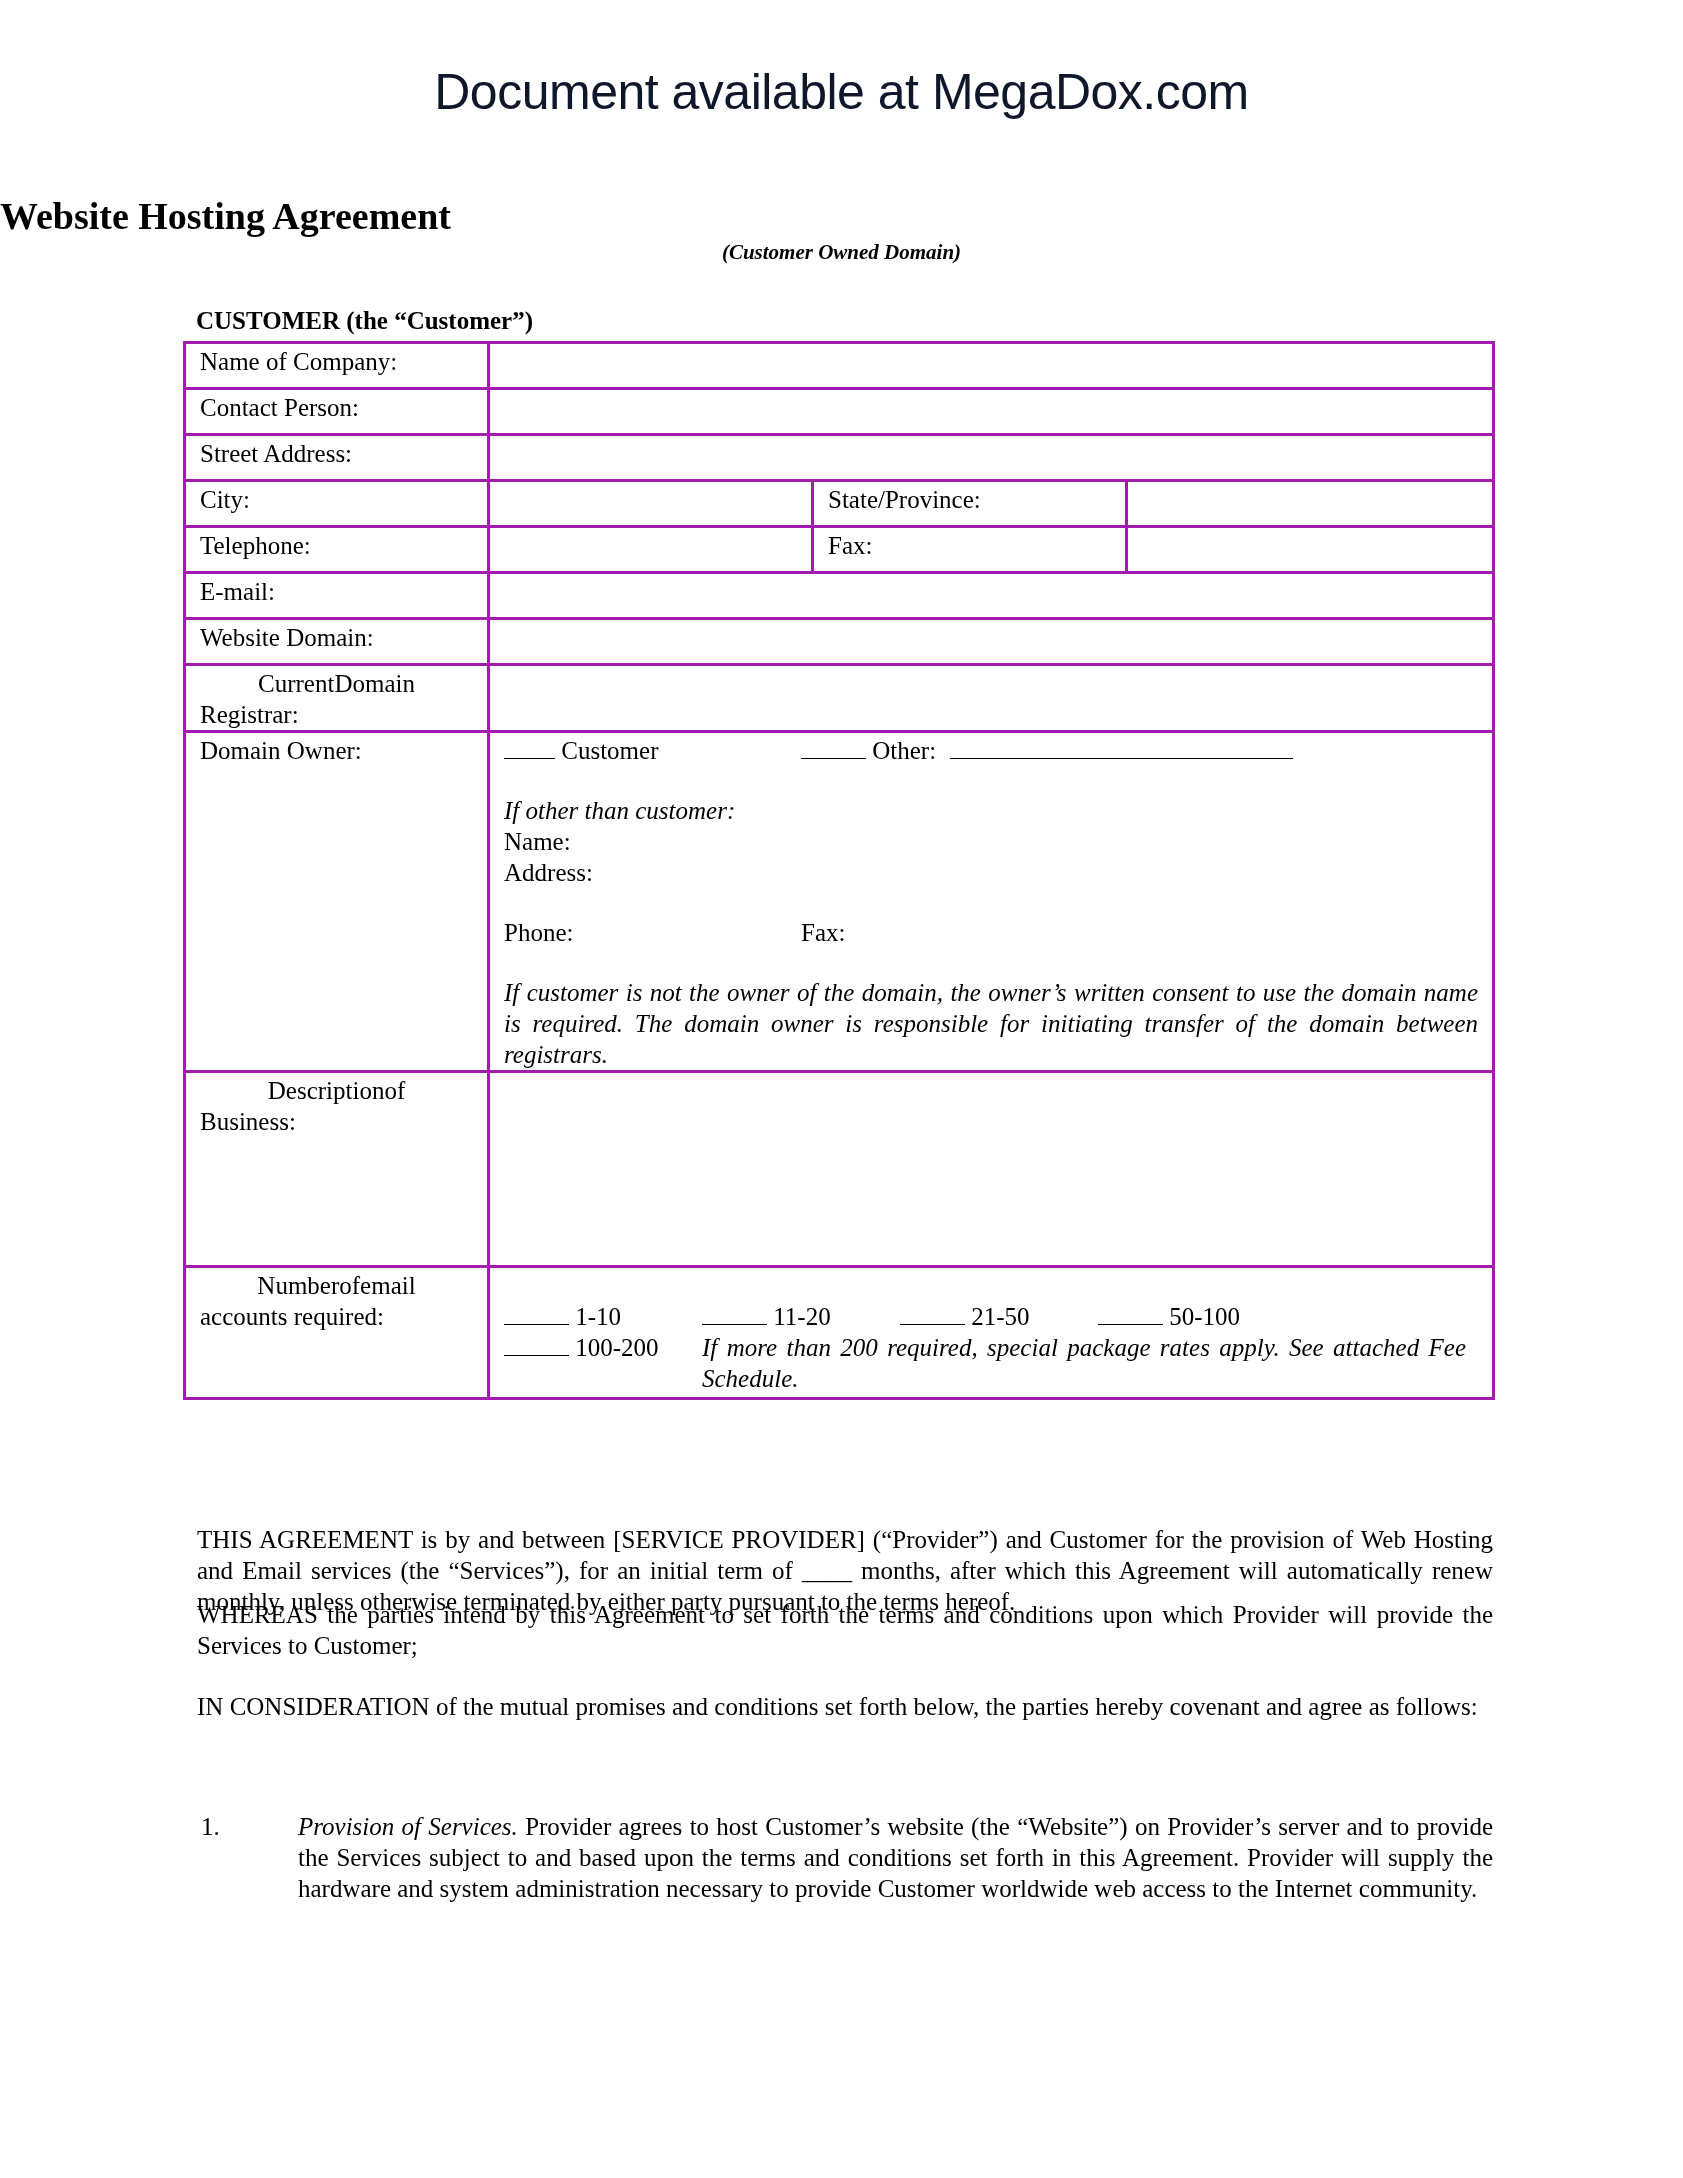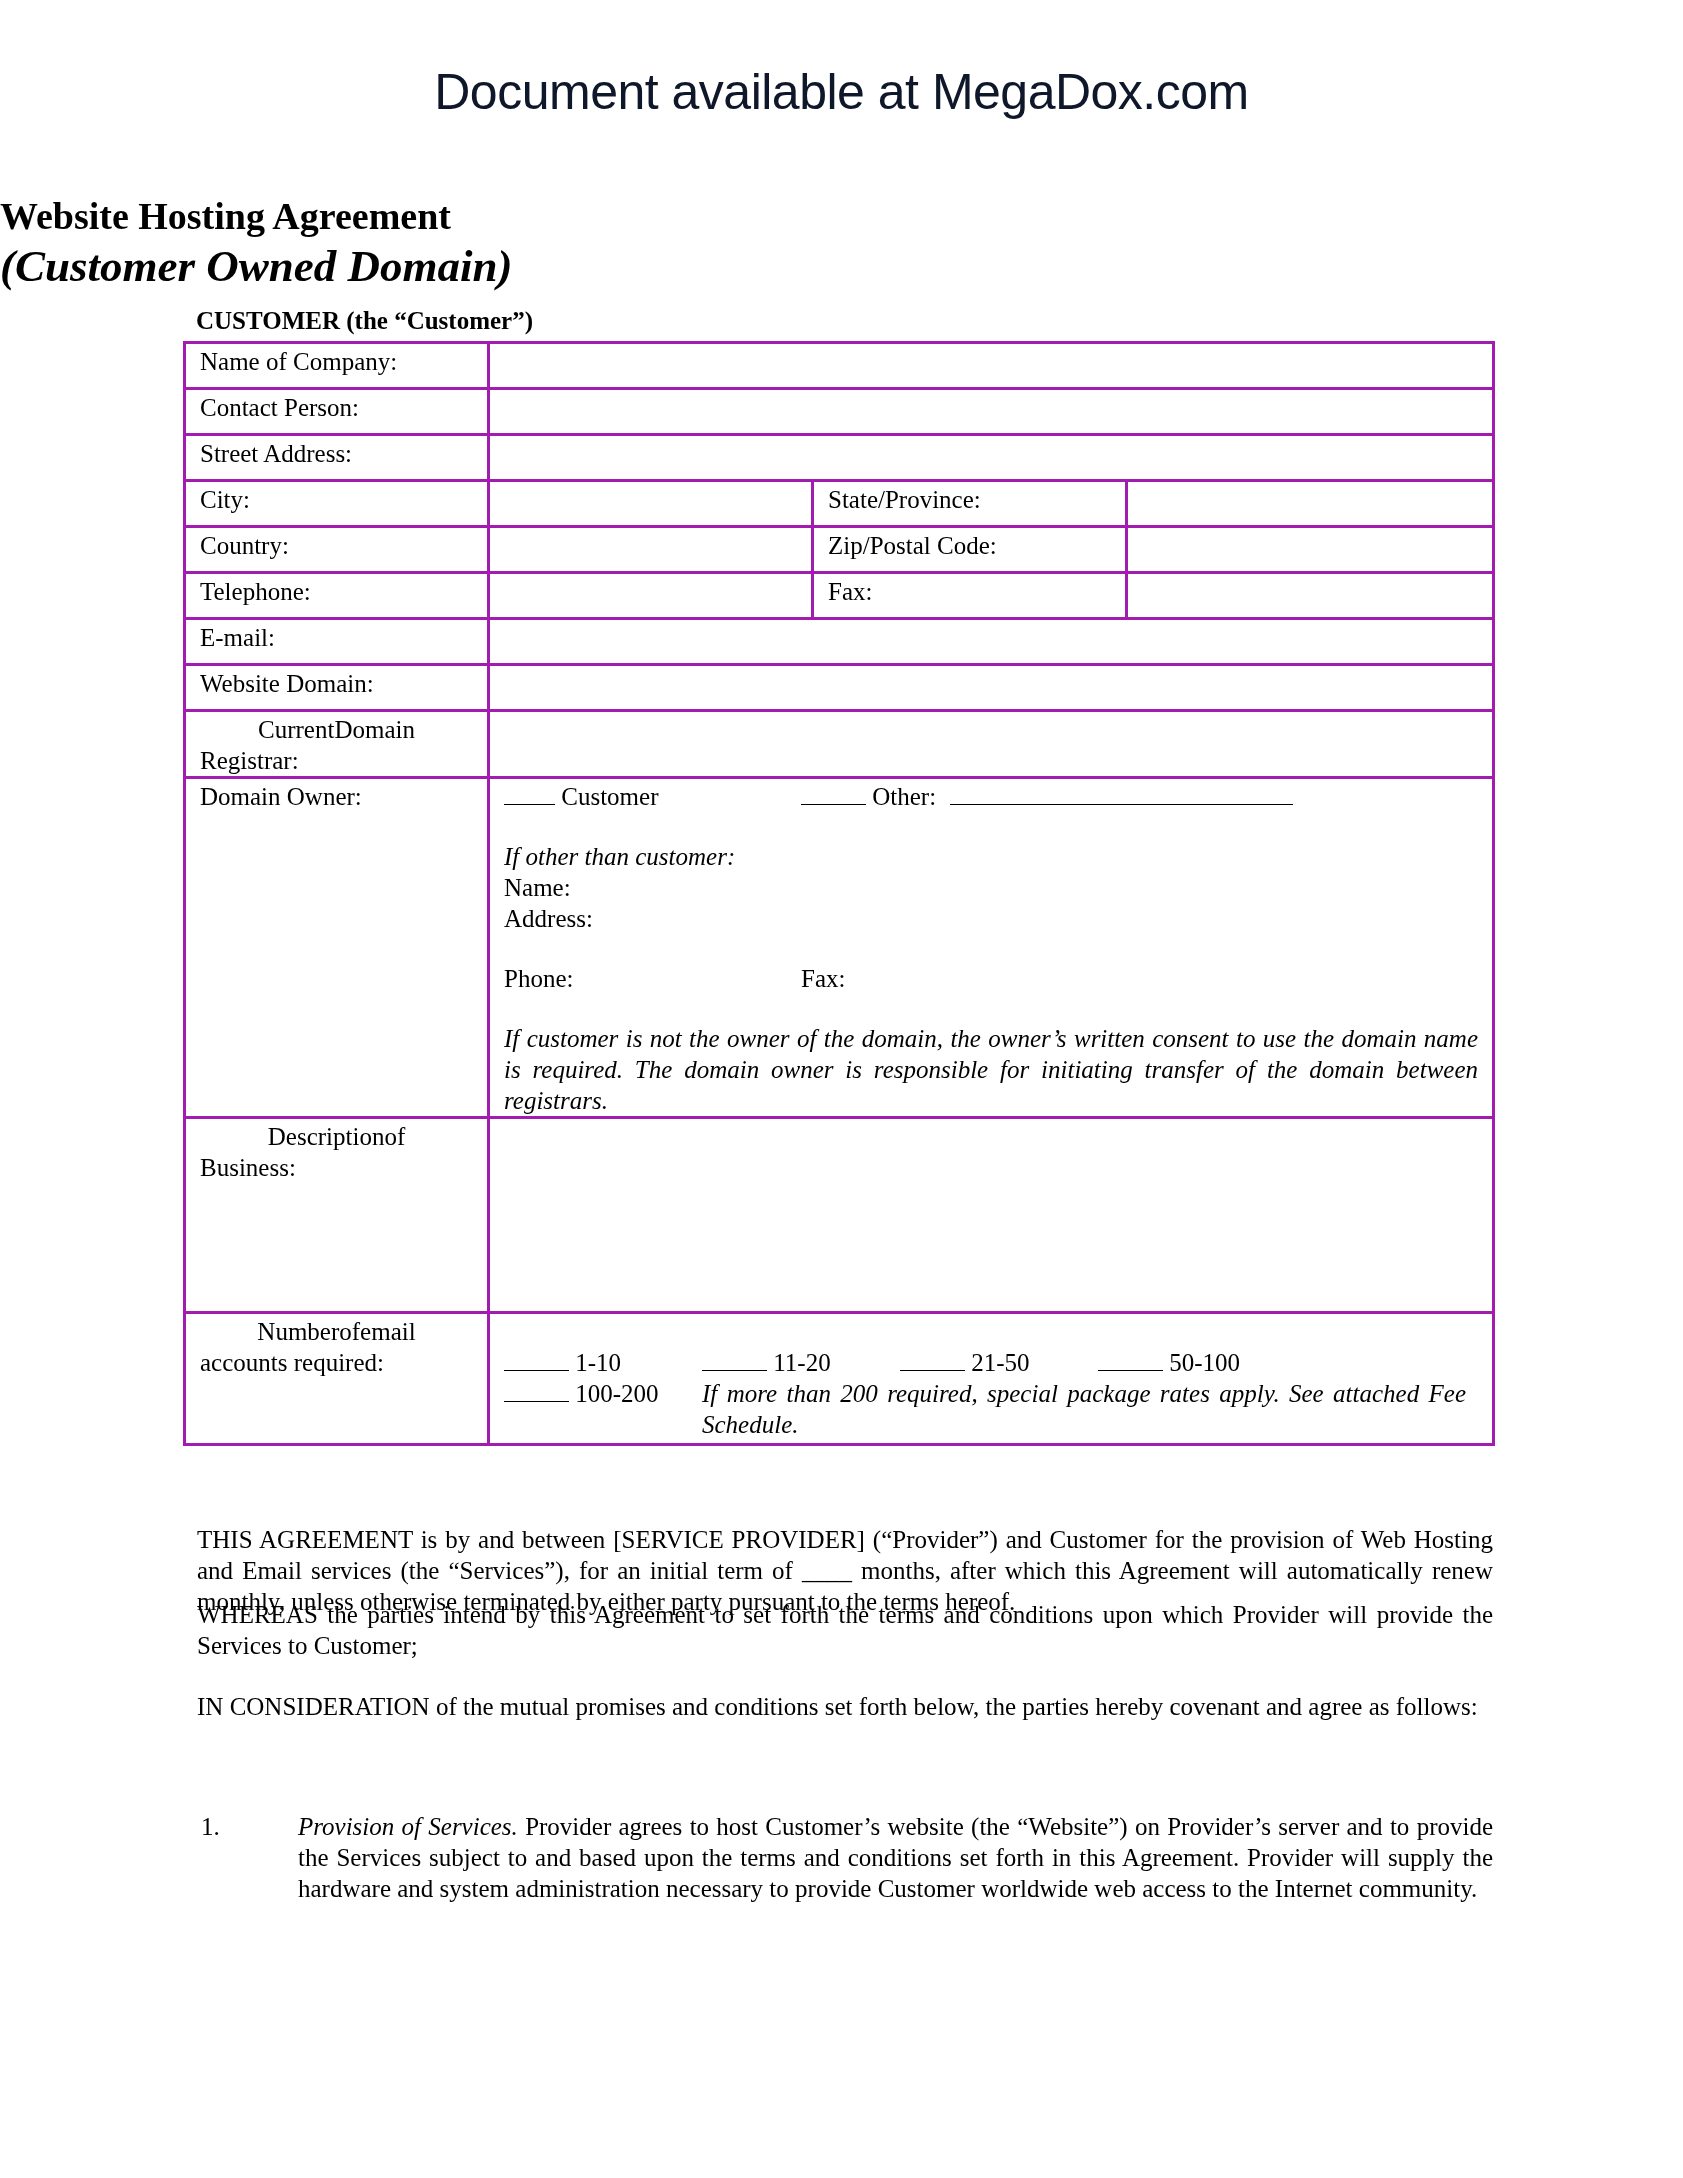--- a/index.html
+++ b/index.html
@@ -3,21 +3,21 @@
 <meta charset="utf-8">
 <style>
   html, body { margin: 0; padding: 0; background: #ffffff; }
   body { width: 1683px; height: 2178px; position: relative; overflow: hidden;
          font-family: "Liberation Serif", "DejaVu Serif", serif; color: #000; }
   .abs { position: absolute; }
   .watermark { left: 0; width: 1683px; top: 63px; text-align: center;
                font-family: "Liberation Sans", "DejaVu Sans", sans-serif;
                font-size: 50px; color: #0f172a; letter-spacing: -0.5px; }
   .title { left: 0; width: 1683px; top: 194px; text-align: left; font-weight: bold; font-size: 38px; }
-  .subtitle { left: 0; width: 1683px; top: 240px; font-style: italic; font-weight: bold; font-size: 45px; }
+  .subtitle { left: 0; width: 1683px; top: 240px; text-align: center; font-style: italic; font-weight: bold; font-size: 21px; }
   .section-head { left: 196px; top: 307px; font-weight: bold; font-size: 25px; }
   .form-table { left: 183px; top: 341px; width: 1309px; border-collapse: collapse; table-layout: fixed; font-size: 25px; }
   .form-table td { border: 3px solid #a21caf; vertical-align: top; padding: 2px 14px 0 14px; line-height: 31px; }
   .form-table col.c1 { width: 304px; }
   .form-table col.c2 { width: 324px; }
   .form-table col.c3 { width: 314px; }
   .form-table col.c4 { width: 367px; }
   .r46 td { height: 41px; }
   .spread { display: flex; justify-content: center; }
   .italic { font-style: italic; }
@@ -65,26 +65,20 @@
     <td colspan="3"></td>
   </tr>
   <tr class="r46">
     <td>Street Address:</td>
     <td colspan="3"></td>
   </tr>
   <tr class="r46">
     <td>City:</td>
     <td></td>
     <td>State/Province:</td>
-    <td></td>
-  </tr>
-  <tr class="r46">
-    <td>Country:</td>
-    <td></td>
-    <td>Zip/Postal Code:</td>
     <td></td>
   </tr>
   <tr class="r46">
     <td>Telephone:</td>
     <td></td>
     <td>Fax:</td>
     <td></td>
   </tr>
   <tr class="r46">
     <td>E-mail:</td>

